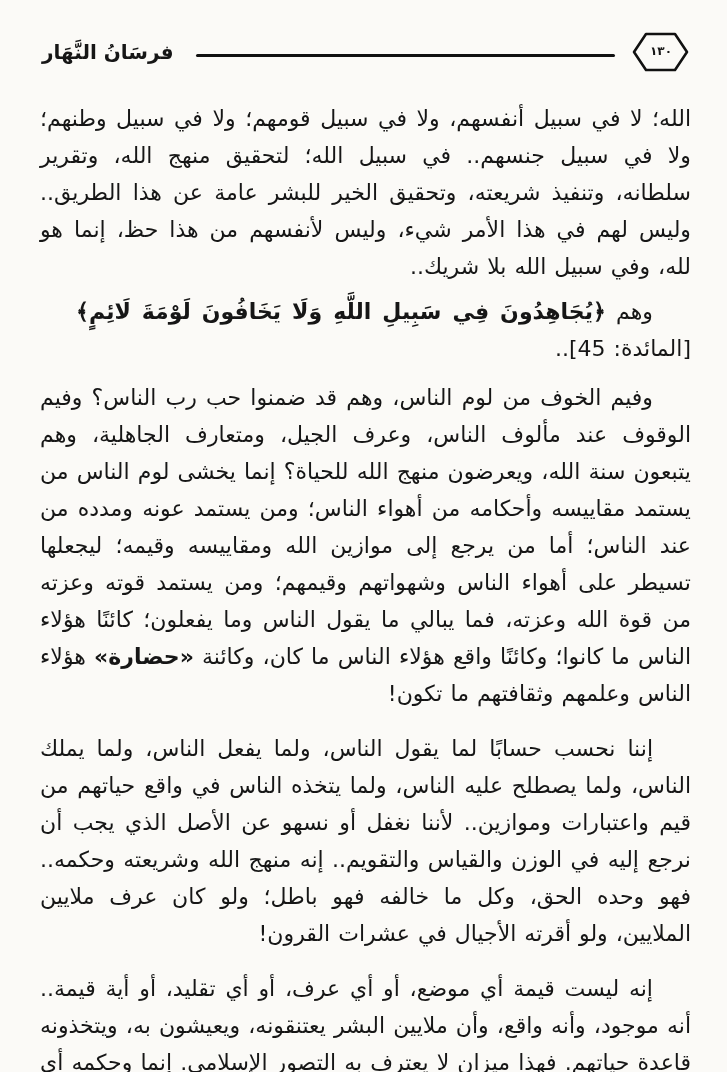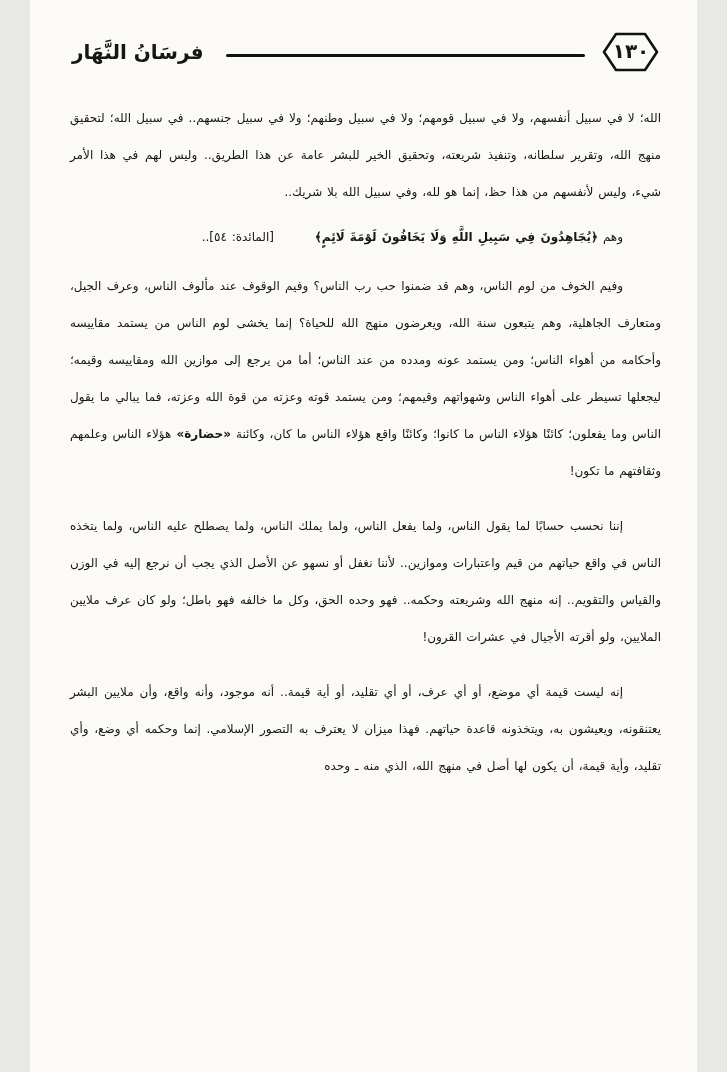--- a/index.html
+++ b/index.html
@@ -2,21 +2,21 @@
 <html lang="ar"><head>
 <meta charset="utf-8">
 <style>
   html, body {
     margin: 0;
     padding: 0;
     background: #e8e8e4;
   }
   .page {
     position: relative;
-    width: 667px;
+    width: 727px;
     height: 1072px;
     margin: 0 auto;
     background: #fbfaf7;
     color: #161616;
     font-family: "DejaVu Sans", sans-serif;
     overflow: hidden;
     box-sizing: border-box;
     padding: 26px 36px 0 40px;
   }
   
@@ -51,30 +51,30 @@
     position: absolute;
     inset: 0;
   }
   .page-number {
     position: absolute;
     inset: 0;
     display: flex;
     align-items: center;
     justify-content: center;
     font-weight: bold;
-    font-size: 20px;
+    font-size: 12px;
     padding-bottom: 2px;
   }
   
   .body-text {
     direction: rtl;
     text-align: justify;
   }
   .para {
-    font-size: 12px;
+    font-size: 22px;
     line-height: 37px;
     margin: 0 0 8px 0;
     word-spacing: 1px;
   }
   .para.indent { text-indent: 38px; }
   .para.verse-line { margin: 2px 0 12px 0; }
   .para.gap-after { margin-bottom: 18px; }
   .emphasis { font-weight: bold; margin-top: 48px; }
   .quran { font-weight: bold; margin-left: 36px; }
 </style>
@@ -91,21 +91,21 @@
         <path d="M 15 6 L 44 6 L 56 24 L 44 42 L 15 42 L 3 24 Z" fill="none" stroke="#111" stroke-width="2.6" stroke-linejoin="round" stroke-linecap="round"></path>
       </svg>
       <span class="page-number">١٣٠</span>
     </div>
   </div>
 
   <div class="body-text">
 
     <p class="para"><span>الله؛ لا في سبيل أنفسهم، ولا في سبيل قومهم؛ ولا في سبيل وطنهم؛ ولا في سبيل جنسهم.. في سبيل الله؛ لتحقيق منهج الله، وتقرير سلطانه، وتنفيذ شريعته، وتحقيق الخير للبشر عامة عن هذا الطريق.. وليس لهم في هذا الأمر شيء، وليس لأنفسهم من هذا حظ، إنما هو لله، وفي سبيل الله بلا شريك..</span></p>
 
-    <p class="para indent verse-line"><span>وهم </span><span class="quran">﴿يُجَاهِدُونَ فِي سَبِيلِ اللَّهِ وَلَا يَخَافُونَ لَوْمَةَ لَائِمٍ﴾</span><span> [المائدة: ٥٤]..</span></p>
+    <p class="para indent verse-line"><span>وهم </span><span class="quran">﴿يُجَاهِدُونَ فِي سَبِيلِ اللَّهِ وَلَا يَخَافُونَ لَوْمَةَ لَائِمٍ﴾</span><span> [المائدة: 45]..</span></p>
 
     <p class="para indent gap-after"><span>وفيم الخوف من لوم الناس، وهم قد ضمنوا حب رب الناس؟ وفيم الوقوف عند مألوف الناس، وعرف الجيل، ومتعارف الجاهلية، وهم يتبعون سنة الله، ويعرضون منهج الله للحياة؟ إنما يخشى لوم الناس من يستمد مقاييسه وأحكامه من أهواء الناس؛ ومن يستمد عونه ومدده من عند الناس؛ أما من يرجع إلى موازين الله ومقاييسه وقيمه؛ ليجعلها تسيطر على أهواء الناس وشهواتهم وقيمهم؛ ومن يستمد قوته وعزته من قوة الله وعزته، فما يبالي ما يقول الناس وما يفعلون؛ كائنًا هؤلاء الناس ما كانوا؛ وكائنًا واقع هؤلاء الناس ما كان، وكائنة </span><span class="emphasis">«حضارة»</span><span> هؤلاء الناس وعلمهم وثقافتهم ما تكون!</span></p>
 
     <p class="para indent gap-after"><span>إننا نحسب حسابًا لما يقول الناس، ولما يفعل الناس، ولما يملك الناس، ولما يصطلح عليه الناس، ولما يتخذه الناس في واقع حياتهم من قيم واعتبارات وموازين.. لأننا نغفل أو نسهو عن الأصل الذي يجب أن نرجع إليه في الوزن والقياس والتقويم.. إنه منهج الله وشريعته وحكمه.. فهو وحده الحق، وكل ما خالفه فهو باطل؛ ولو كان عرف ملايين الملايين، ولو أقرته الأجيال في عشرات القرون!</span></p>
 
     <p class="para indent"><span>إنه ليست قيمة أي موضع، أو أي عرف، أو أي تقليد، أو أية قيمة.. أنه موجود، وأنه واقع، وأن ملايين البشر يعتنقونه، ويعيشون به، ويتخذونه قاعدة حياتهم. فهذا ميزان لا يعترف به التصور الإسلامي. إنما وحكمه أي وضع، وأي تقليد، وأية قيمة، أن يكون لها أصل في منهج الله، الذي منه ـ وحده</span></p>
 
   </div>
 </div>
 

